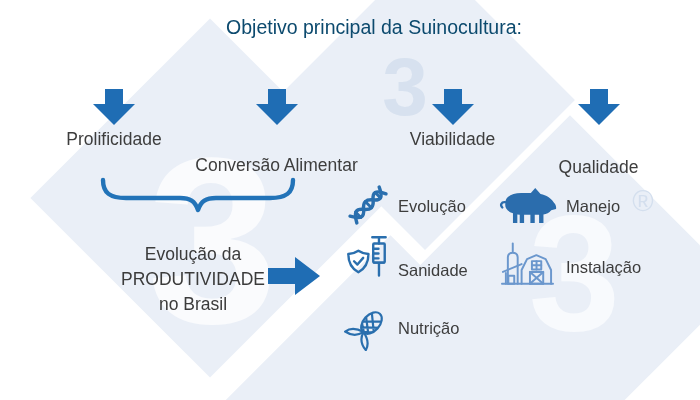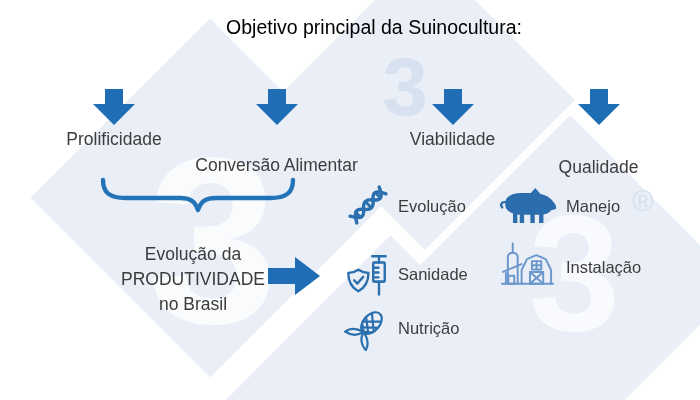--- a/index.html
+++ b/index.html
@@ -20,21 +20,21 @@
   }
   .g1 { left:95px;  top:123px; width:235px; height:235px; font-size:235px; color:#fafbfd; }
   .g2 { left:364px; top:46px;  width:82px;  height:82px;  font-size:82px;  color:#d7e1ef; }
   .g3 { left:492px; top:191px; width:165px; height:165px; font-size:165px; color:#f8fafd; }
   .rmark { position:absolute; z-index:1; left:626px; top:184px; width:34px; height:34px;
            font-size:29px; color:#d4dfee; display:flex; align-items:center; justify-content:center; }
   
   .layer { position:absolute; inset:0; z-index:2; }
   .title {
     position:absolute; left:0; right:0; top:16px; text-align:center;
-    font-size:19.5px; color:#000000;padding-left:48px;
+    font-size:19.5px; color:#0c4a6e;padding-left:48px;
   }
   .subtitle {
     position:absolute; left:24px; right:0; top:59px; text-align:center;
     font-size:17.5px; color:#3c3c3c;
   }
   .pillar { position:absolute; top:89px; display:flex; flex-direction:column; align-items:center; }
   .p1 { left:44px;  width:140px; }
   .p2 { left:189px; width:175px;gap:26px; }
   .p3 { left:385px; width:135px; }
   .p4 { left:530px; width:137px;gap:28px; }
@@ -46,21 +46,21 @@
   }
   .right-arrow { position:absolute; left:268px; top:257px; }
   .factor { position:absolute; display:flex; align-items:center; }
   .factor .icon-box { display:flex; align-items:center; justify-content:center; }
   .fl .icon-box { width:46px; margin-right:8px; }
   .fr .icon-box { width:60px; margin-right:9px; }
   .factor .lbl { font-size:16.5px; color:#3d3d3d; white-space:nowrap; }
   .fl { left:344px; }
   .fr { left:497px; }
   .r-gen { top:183px; height:46px; }
-  .r-san { top:248px; height:52px; }
+  .r-san { top:228px; height:52px;align-items:flex-end; }
   .r-nut { top:305px; height:46px; }
   .r-man { top:186px; height:40px; }
   .r-ins { top:241px; height:52px; }
   .r-ges { top:306px; height:48px; }
 </style>
 </head>
 <body>
 
 <div class="stage">
 

